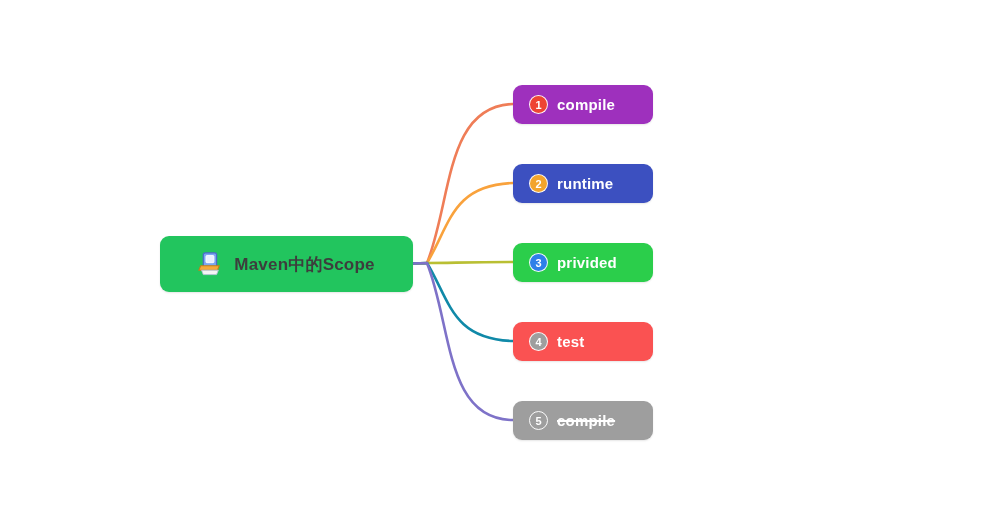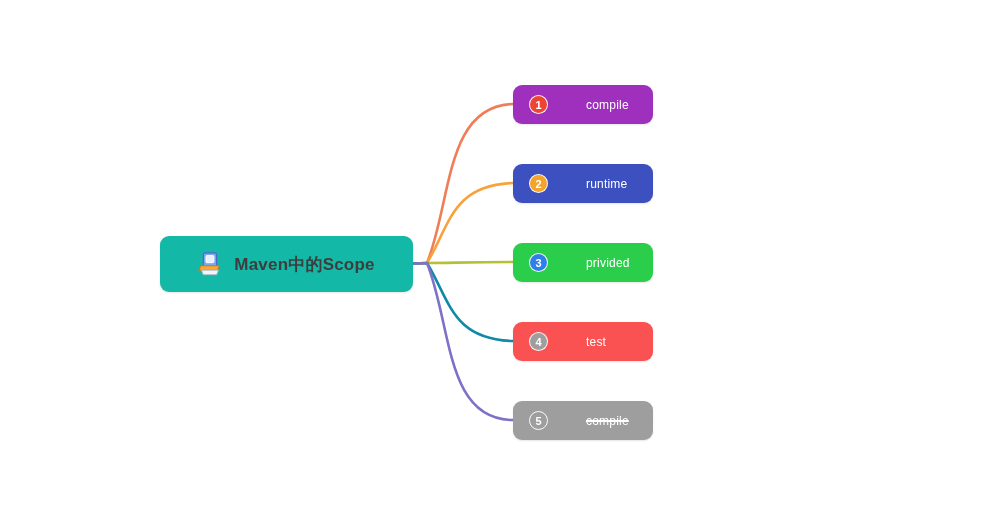--- a/index.html
+++ b/index.html
@@ -44,24 +44,23 @@
     padding-left:16px;
     gap:9px;
   }
   .b0{top:85px;}
   .b1{top:164px;}
   .b2{top:243px;}
   .b3{top:322px;}
   .b4{top:401px;}
   .branch-label{
     color:#ffffff;
-    font-size:12px;
-    font-weight:400;
+    font-size:15px;
+    font-weight:700;
     letter-spacing:0.2px;
-    margin-left:29px;
   }
   .badge{
     width:19px;height:19px;
     border-radius:50%;
     box-sizing:border-box;
     border:1.6px solid rgba(255,255,255,0.95);
     color:#ffffff;
     font-size:11px;
     font-weight:700;
     display:flex;
@@ -80,21 +79,21 @@
 <div class="canvas">
 
   <svg class="connectors" viewBox="0 0 998 518" xmlns="http://www.w3.org/2000/svg">
     <path d="M412 263.5 L427 263 C452 200, 445 106, 513 104" stroke="#ef7d57"></path>
     <path d="M412 263.5 L427 263 C450 225, 452 185, 513 183" stroke="#f9a23c"></path>
     <path d="M412 263.5 L427 263 C455 262.8, 470 262, 513 262" stroke="#b9bf33"></path>
     <path d="M412 263.5 L427 263 C450 301, 452 339, 513 341" stroke="#1089a8"></path>
     <path d="M412 263.5 L427 263 C452 326, 445 420, 513 420" stroke="#7e72c8"></path>
   </svg>
 
-  <div class="node root" style="background-color: #14b8a6;">
+  <div class="node root" style="background-color: #22c55e;">
     <span class="root-icon">
       <svg width="23" height="26" viewBox="0 0 26 28" xmlns="http://www.w3.org/2000/svg">
         <rect x="6" y="1.5" width="15" height="18" rx="2" fill="#7ba7f0" stroke="#4d69c8" stroke-width="1.4"></rect>
         <rect x="9" y="4.5" width="9" height="8" rx="1" fill="#e8f0ff" stroke="#ffffff" stroke-width="1"></rect>
         <polygon points="3,16 24,16 22,21 1,21" fill="#f6a93b" stroke="#c07f1a" stroke-width="1.2"></polygon>
         <polygon points="4,21 23,21 21,26 6,26" fill="#f4f4f4" stroke="#b9c3d8" stroke-width="1"></polygon>
       </svg>
     </span>
     <span class="root-label" style="color: rgb(61, 61, 61);">Maven中的Scope</span>
   </div>

